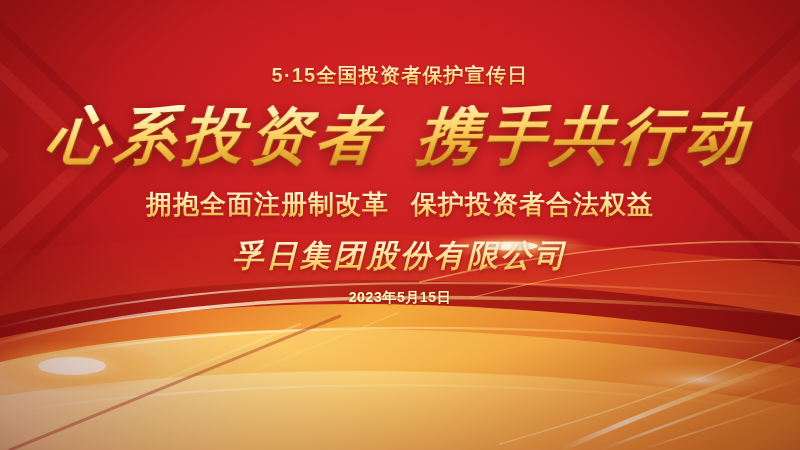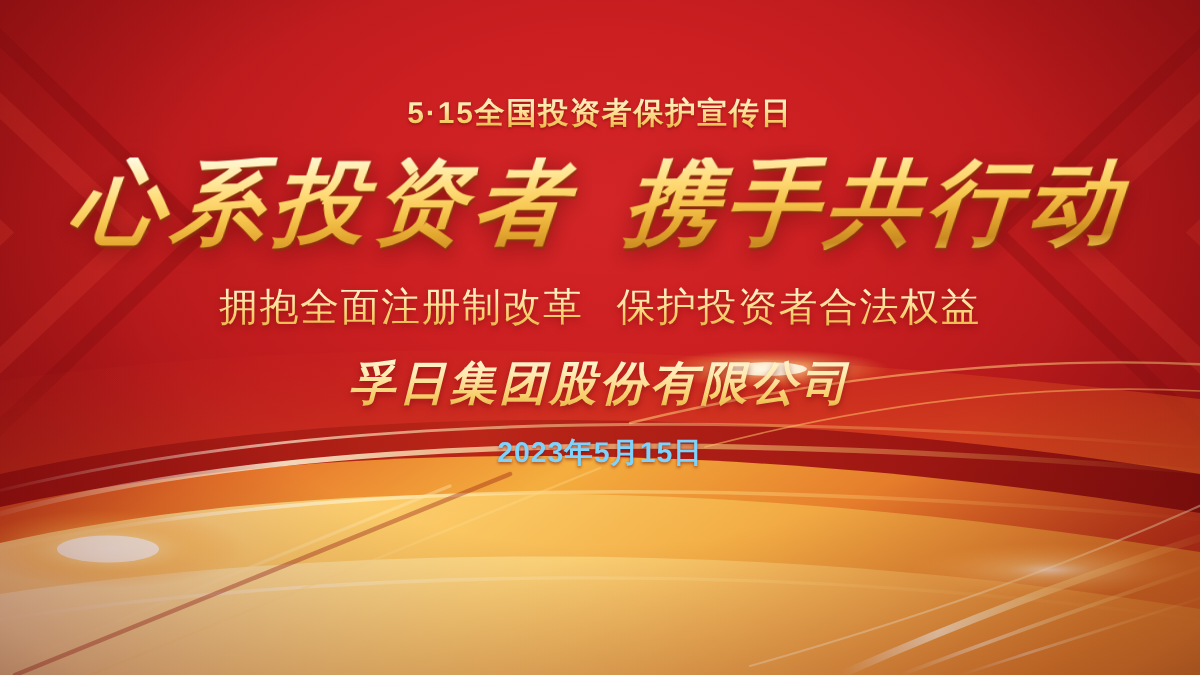--- a/index.html
+++ b/index.html
@@ -70,21 +70,21 @@
     filter:
       drop-shadow(1px 2px 0 rgba(122,62,6,.55))
       drop-shadow(0 3px 7px rgba(92,4,6,.55));
     transform:skewX(-5deg);
   }
   .headline .gap{display:inline-block;width:34px;}
 
   .subline{
     margin-top:20px;
     font-size:26px;
-    font-weight:400;
+    font-weight:700;
     letter-spacing:1px;
     background:linear-gradient(180deg,#fff6da 0%,#ffe9ad 34%,#f7cf6d 66%,#e0a93c 100%);
     -webkit-background-clip:text;background-clip:text;
     color:transparent;-webkit-text-fill-color:transparent;
     display:inline-block;
     filter:drop-shadow(0 2px 2px rgba(110,8,10,.5));
   }
   .subline .gap{display:inline-block;width:22px;}
 
   .company{
@@ -95,24 +95,24 @@
     background:linear-gradient(180deg,#fff7dd 0%,#ffe9ae 36%,#f6cd69 70%,#dda537 100%);
     -webkit-background-clip:text;background-clip:text;
     color:transparent;-webkit-text-fill-color:transparent;
     display:inline-block;
     filter:drop-shadow(0 2px 2px rgba(110,8,10,.5));
     font-style:italic;
   }
 
   .date{
     margin-top:12px;
-    font-size:19px;
+    font-size:14px;
     font-weight:700;
     letter-spacing:.6px;
-    color:#7dd3fc;
+    color:#fef9c3;
     display:inline-block;
     filter:drop-shadow(0 1px 1px rgba(110,8,10,.55));
   }
 </style>
 </head>
 <body>
 
 <div id="poster">
 
   <div class="bg-base"></div>

